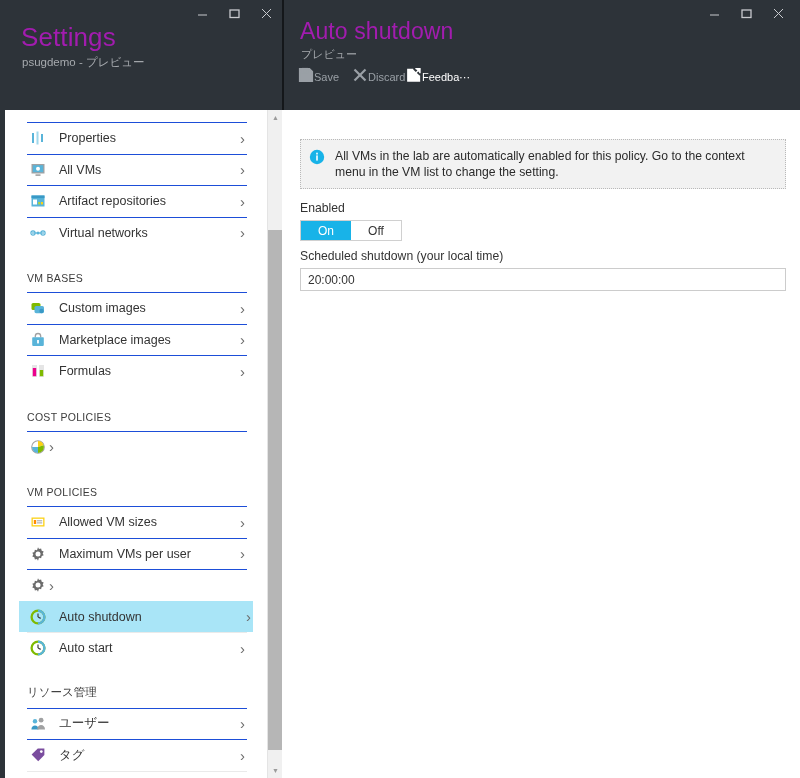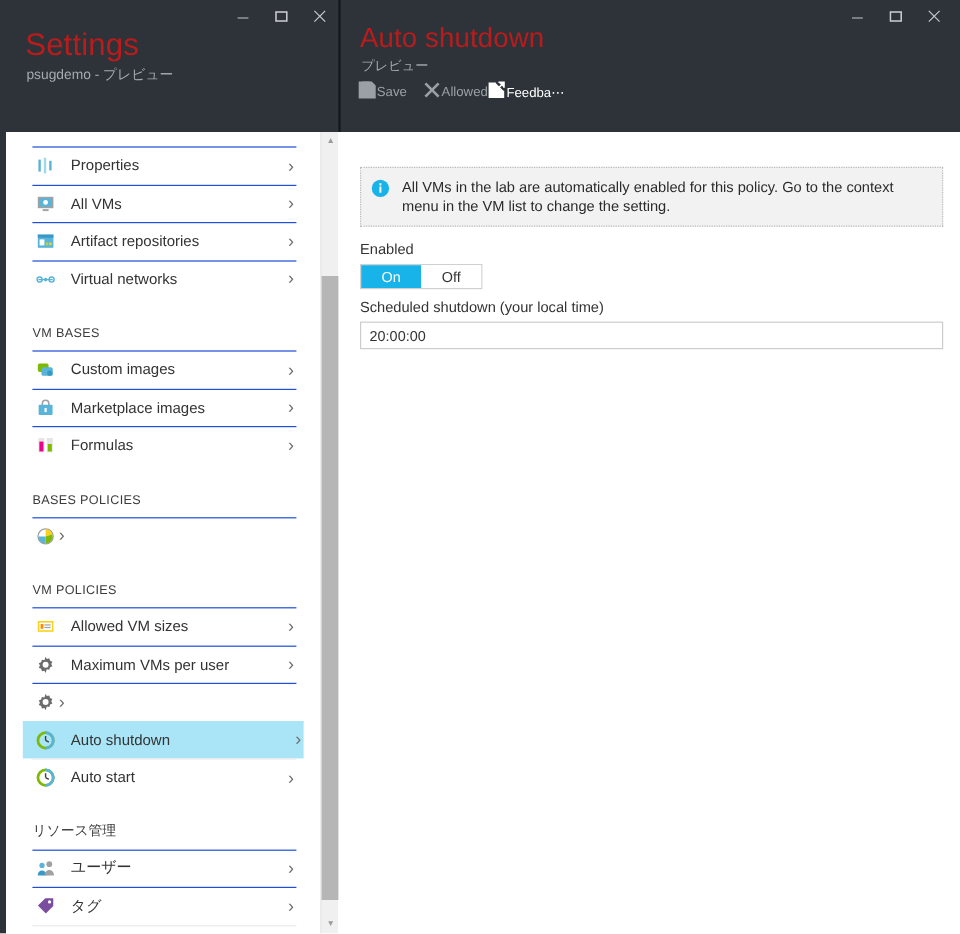--- a/index.html
+++ b/index.html
@@ -37,21 +37,21 @@
   .wincontrols.left  { left: 186px; }
   .wincontrols.right { left: 698px; }
   .winbtn {
     width: 32px; height: 26px;
     display: flex; align-items: center; justify-content: center;
     color: #c8cace;
   }
   .winbtn svg { display: block; }
 
   .blade-title {
-    position: absolute; font-weight: 300; color: #b91c1c;
+    position: absolute; font-weight: 300; color: #a21caf;
     letter-spacing: 0.1px;
   }
   .blade-subtitle {
     position: absolute; color: #a6aaae; font-size: 11.5px;
   }
   .lt-title    { left: 21px; top: 22px; font-size: 26px; }
   .lt-subtitle { left: 22px; top: 55px; }
   .rt-title    { left: 300px; top: 18px; font-size: 23px; }
   .rt-subtitle { left: 301px; top: 47px; font-size: 11px; }
 
@@ -267,21 +267,21 @@
       </span>
       <span class="tb-label">Save</span>
     </div>
     <div class="tb-item disabled">
       <span class="tb-icon">
         <svg width="16" height="16" viewBox="0 0 16 16" stroke="#9aa0a6" stroke-width="2.2">
           <line x1="2.5" y1="2.5" x2="13.5" y2="13.5"></line>
           <line x1="13.5" y1="2.5" x2="2.5" y2="13.5"></line>
         </svg>
       </span>
-      <span class="tb-label">Allowed</span>
+      <span class="tb-label">Discard</span>
     </div>
     <div class="tb-item enabled">
       <span class="tb-icon">
         <svg width="16" height="16" viewBox="0 0 16 16" fill="none" stroke="#ffffff" stroke-width="1.3">
           <path d="M13.5 8.6v5.4H1.8V2.4h5.4"></path>
           <path d="M9.4 1.6h4.6v4.6"></path>
           <line x1="14" y1="1.8" x2="8.3" y2="7.5"></line>
         </svg>
       </span>
       <span class="tb-label">Feedba⋯</span>
@@ -367,21 +367,21 @@
             <svg width="16" height="16" viewBox="0 0 16 16">
               <rect x="2" y="2" width="5" height="12" fill="#e5e5e5"></rect>
               <rect x="2.8" y="5" width="3.4" height="8.2" fill="#ec008c"></rect>
               <rect x="9" y="2" width="5" height="12" fill="#e5e5e5"></rect>
               <rect x="9.8" y="7" width="3.4" height="6.2" fill="#7fba00"></rect>
             </svg>
           </span>
           <span class="mi-label">Formulas</span>
           <span class="mi-chev">›</span>
         </div>
-        <div class="menu-section">BASES POLICIES</div>
+        <div class="menu-section">COST POLICIES</div>
         <div class="menu-item">
           <span class="mi-icon">
             <svg width="16" height="16" viewBox="0 0 16 16">
               <circle cx="8" cy="8" r="6.3" fill="none" stroke="#a0a1a2" stroke-width="1.1"></circle>
               <path d="M8 8 L8 2 A6 6 0 0 1 13.6 6.2 Z" fill="#fcd116"></path>
               <path d="M8 8 L13.6 6.2 A6 6 0 0 1 8 14 Z" fill="#7fba00"></path>
               <path d="M8 8 L8 14 A6 6 0 0 1 2 8 Z" fill="#59b4d9"></path>
             </svg>
           </span>
           <span class="mi-chev">›</span>

